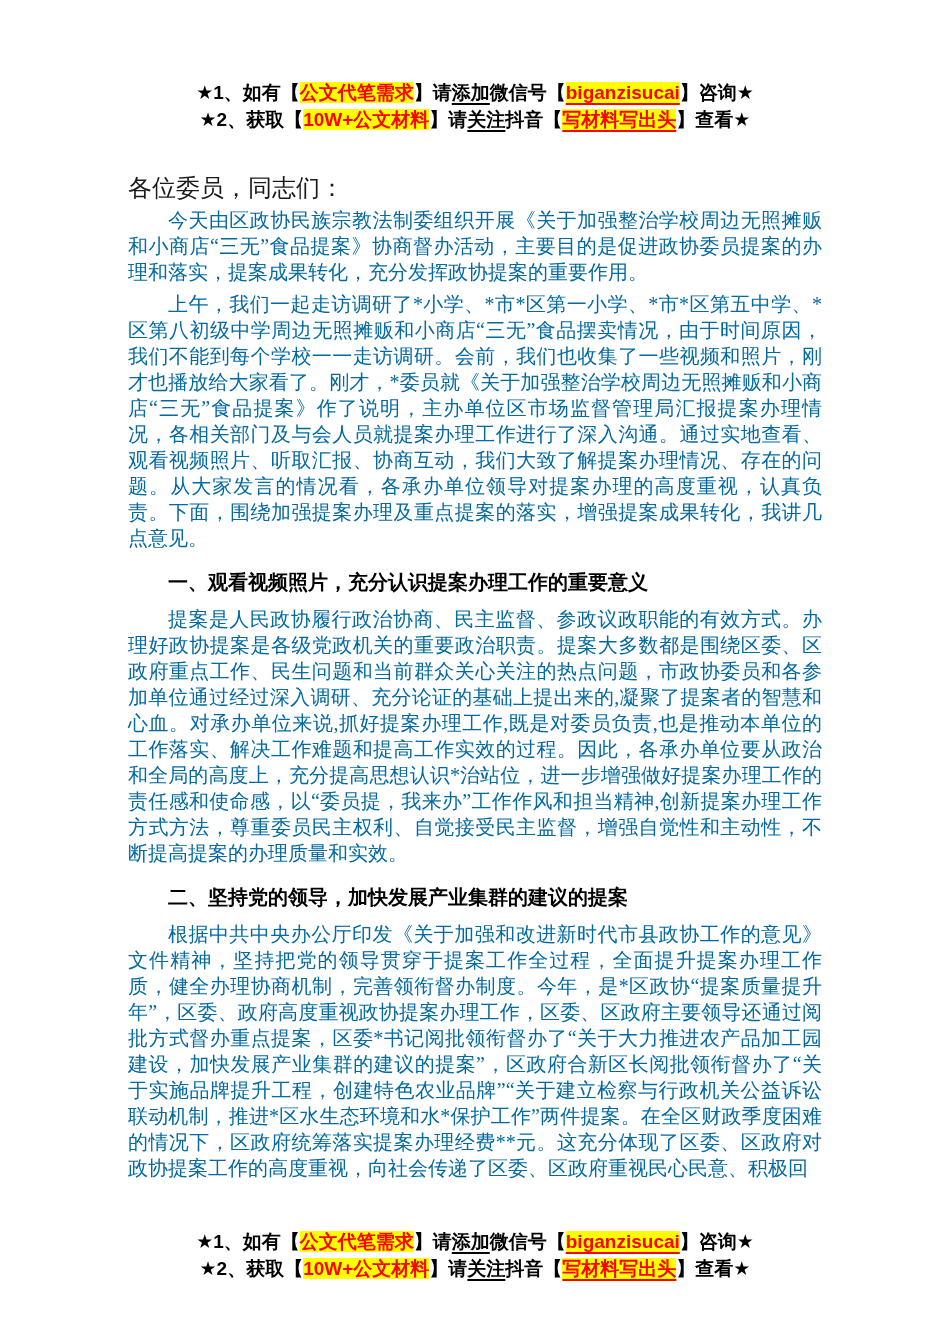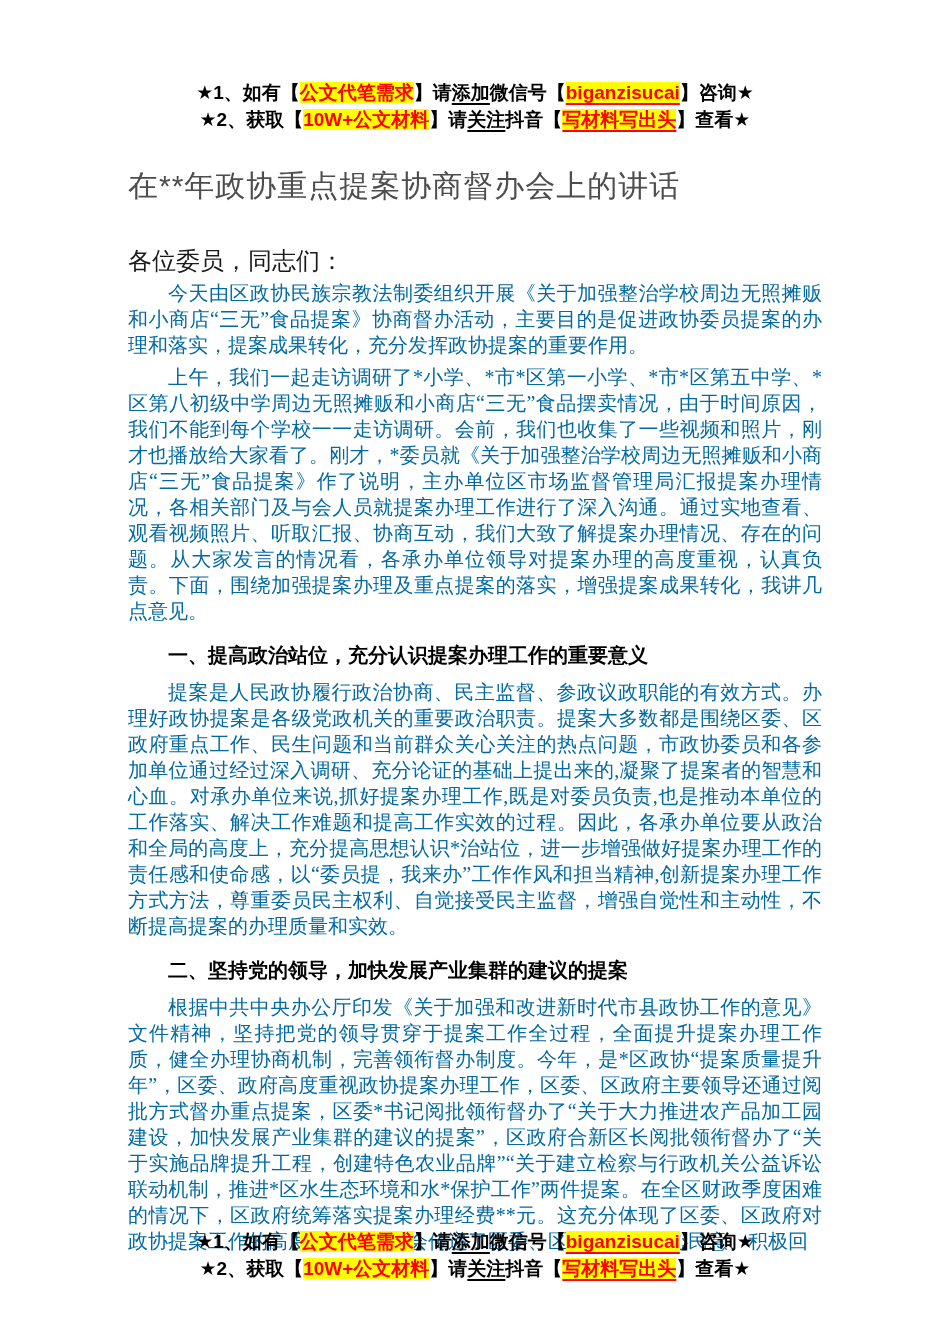--- a/index.html
+++ b/index.html
@@ -70,29 +70,28 @@
 </head>
 <body>
 
 <div class="page">
 
   <div class="promo promo-top">
     <div class="promo-line"><span>★1、如有【</span><span class="hl red">公文代笔需求</span><span>】请</span><span class="u">添加</span><span>微信号【</span><span class="hl red u">biganzisucai</span><span>】咨询★</span></div>
     <div class="promo-line"><span>★2、获取【</span><span class="hl red">10W+公文材料</span><span>】请</span><span class="u">关注</span><span>抖音【</span><span class="hl red u">写材料写出头</span><span>】查看★</span></div>
   </div>
 
-  <h1 class="doc-title">在**年政协重点提案协商督办会上的讲话</h1>
 
   <p class="salutation">各位委员，同志们：</p>
 
   <p class="body-para">今天由区政协民族宗教法制委组织开展《关于加强整治学校周边无照摊贩和小商店“三无”食品提案》协商督办活动，主要目的是促进政协委员提案的办理和落实，提案成果转化，充分发挥政协提案的重要作用。</p>
 
   <p class="body-para">上午，我们一起走访调研了*小学、*市*区第一小学、*市*区第五中学、*区第八初级中学周边无照摊贩和小商店“三无”食品摆卖情况，由于时间原因，我们不能到每个学校一一走访调研。会前，我们也收集了一些视频和照片，刚才也播放给大家看了。刚才，*委员就《关于加强整治学校周边无照摊贩和小商店“三无”食品提案》作了说明，主办单位区市场监督管理局汇报提案办理情况，各相关部门及与会人员就提案办理工作进行了深入沟通。通过实地查看、观看视频照片、听取汇报、协商互动，我们大致了解提案办理情况、存在的问题。从大家发言的情况看，各承办单位领导对提案办理的高度重视，认真负责。下面，围绕加强提案办理及重点提案的落实，增强提案成果转化，我讲几点意见。</p>
 
-  <h2 class="section-heading">一、提高政治站位，充分认识提案办理工作的重要意义</h2>
+  <h2 class="section-heading">一、观看视频照片，充分认识提案办理工作的重要意义</h2>
 
   <p class="body-para">提案是人民政协履行政治协商、民主监督、参政议政职能的有效方式。办理好政协提案是各级党政机关的重要政治职责。提案大多数都是围绕区委、区政府重点工作、民生问题和当前群众关心关注的热点问题，市政协委员和各参加单位通过经过深入调研、充分论证的基础上提出来的,凝聚了提案者的智慧和心血。对承办单位来说,抓好提案办理工作,既是对委员负责,也是推动本单位的工作落实、解决工作难题和提高工作实效的过程。因此，各承办单位要从政治和全局的高度上，充分提高思想认识*治站位，进一步增强做好提案办理工作的责任感和使命感，以“委员提，我来办”工作作风和担当精神,创新提案办理工作方式方法，尊重委员民主权利、自觉接受民主监督，增强自觉性和主动性，不断提高提案的办理质量和实效。</p>
 
   <h2 class="section-heading">二、坚持党的领导，加快发展产业集群的建议的提案</h2>
 
   <p class="body-para">根据中共中央办公厅印发《关于加强和改进新时代市县政协工作的意见》文件精神，坚持把党的领导贯穿于提案工作全过程，全面提升提案办理工作质，健全办理协商机制，完善领衔督办制度。今年，是*区政协“提案质量提升年”，区委、政府高度重视政协提案办理工作，区委、区政府主要领导还通过阅批方式督办重点提案，区委*书记阅批领衔督办了“关于大力推进农产品加工园建设，加快发展产业集群的建议的提案”，区政府合新区长阅批领衔督办了“关于实施品牌提升工程，创建特色农业品牌”“关于建立检察与行政机关公益诉讼联动机制，推进*区水生态环境和水*保护工作”两件提案。在全区财政季度困难的情况下，区政府统筹落实提案办理经费**元。这充分体现了区委、区政府对政协提案工作的高度重视，向社会传递了区委、区政府重视民心民意、积极回</p>
 
   <div class="promo promo-bottom">
     <div class="promo-line"><span>★1、如有【</span><span class="hl red">公文代笔需求</span><span>】请</span><span class="u">添加</span><span>微信号【</span><span class="hl red u">biganzisucai</span><span>】咨询★</span></div>
     <div class="promo-line"><span>★2、获取【</span><span class="hl red">10W+公文材料</span><span>】请</span><span class="u">关注</span><span>抖音【</span><span class="hl red u">写材料写出头</span><span>】查看★</span></div>

